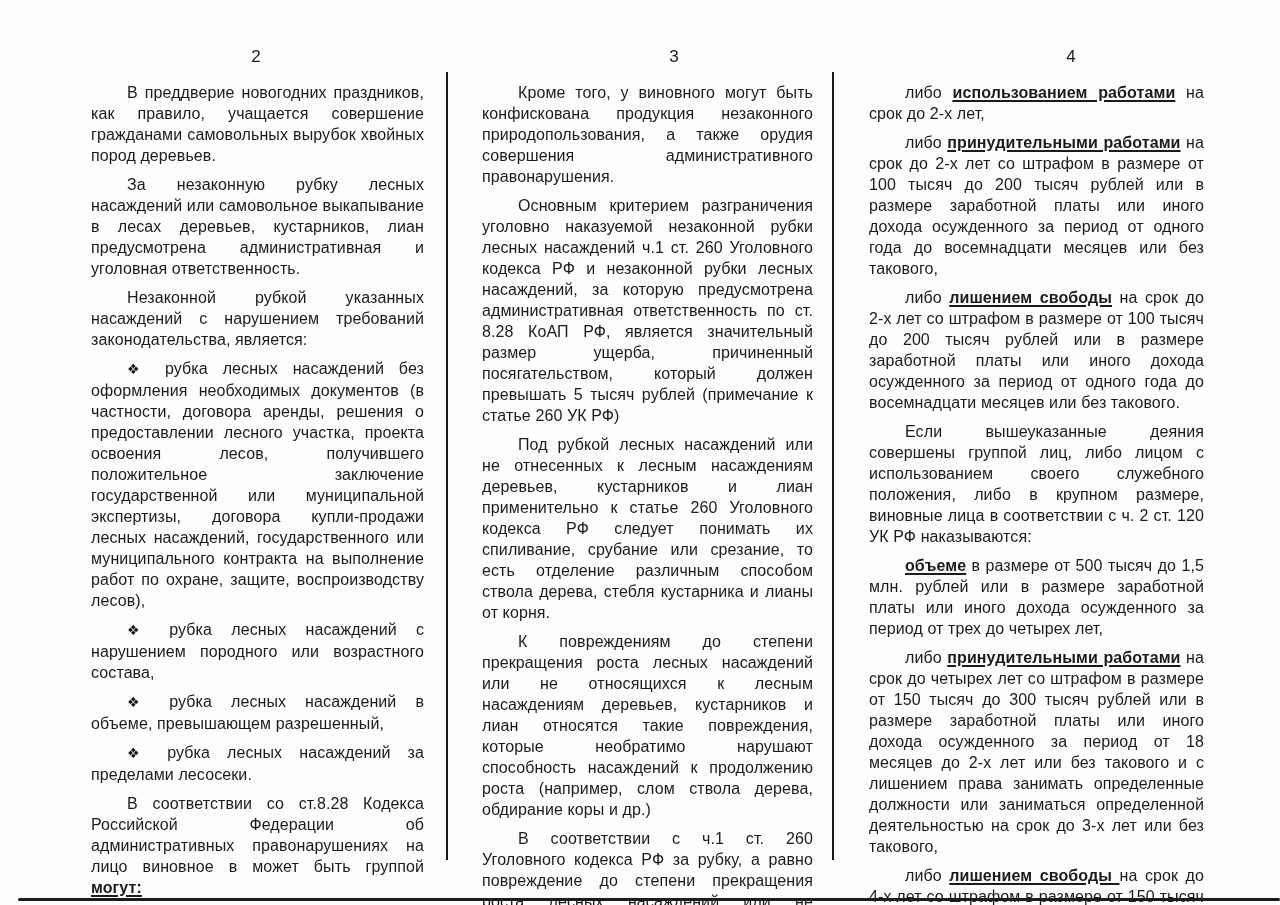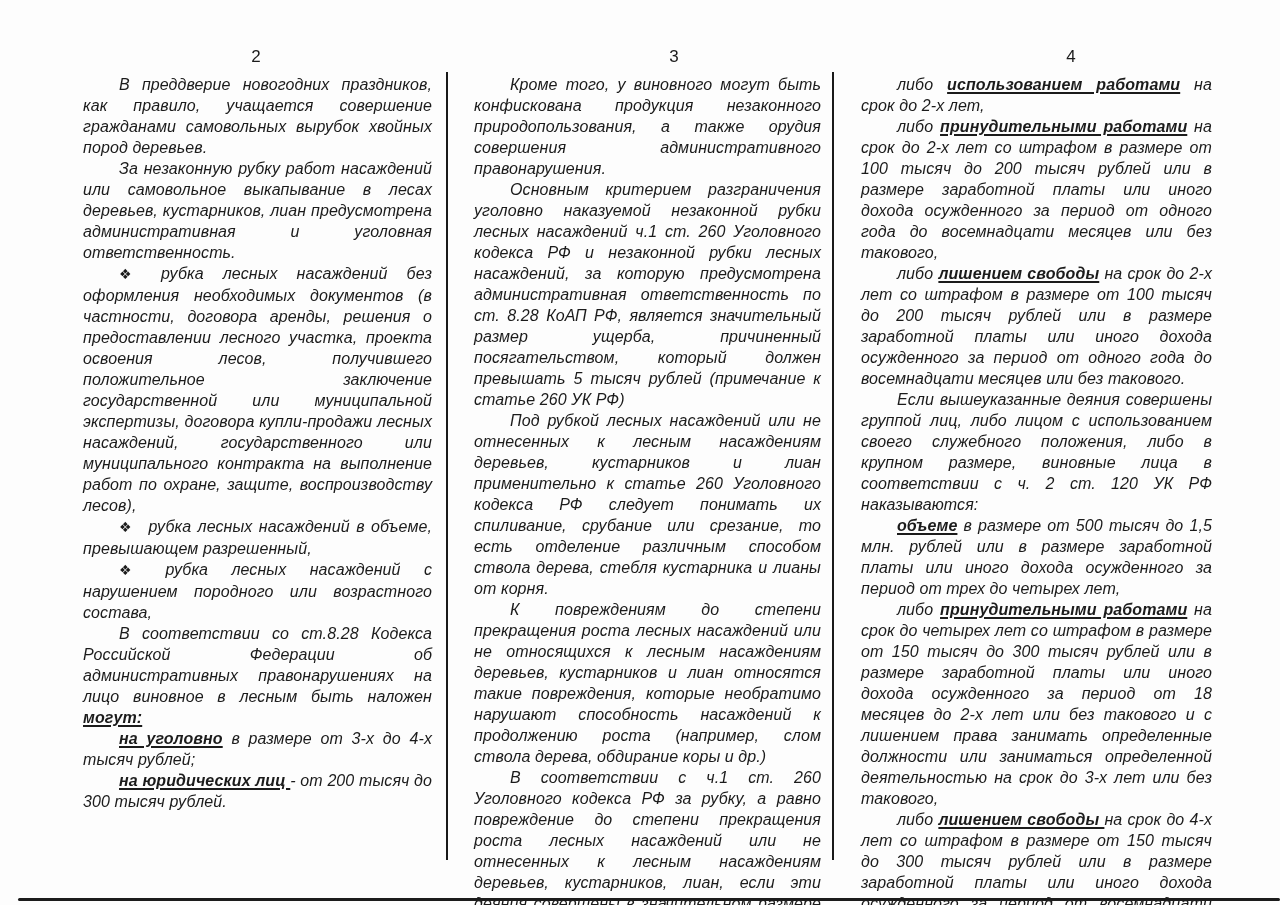--- a/index.html
+++ b/index.html
@@ -15,21 +15,21 @@
     position:absolute; top:46px;
     width:24px; text-align:center;
     font-size:17px; line-height:21px;
   }
   .col {
     position:absolute; top:74px;
     font-size:16px; line-height:21px;
     text-align:justify;
     letter-spacing:0.1px;
   }
-  .col p { margin:0; text-indent:36px;font-style:italic; }
+  .col p { margin:8px; text-indent:36px; }
   .b { font-weight:bold; }
   .u { text-decoration:underline; text-decoration-thickness:1.5px; text-underline-offset:2px; }
   .blt {
     font-family:"DejaVu Sans", sans-serif;
     font-size:14px;
     margin-right:15px;
   }
   .vline {
     position:absolute; top:72px; height:788px; width:2px;
     background:#191919;
@@ -53,25 +53,27 @@
 <body>
 
 <div class="canvas">
 
   <span class="pagenum pn1">2</span>
   <span class="pagenum pn2">3</span>
   <span class="pagenum pn3">4</span>
 
   <div class="col col1">
       <p><span>В преддверие новогодних праздников, как правило, учащается совершение гражданами самовольных вырубок хвойных пород деревьев.</span></p>
-      <p><span>За незаконную рубку работ насаждений или самовольное выкапывание в лесах деревьев, кустарников, лиан предусмотрена административная и уголовная ответственность.</span></p>
+      <p><span>За незаконную рубку лесных насаждений или самовольное выкапывание в лесах деревьев, кустарников, лиан предусмотрена административная и уголовная ответственность.</span></p>
+      <p><span>Незаконной рубкой указанных насаждений с нарушением требований законодательства, является:</span></p>
       <p><span class="blt">❖</span><span>рубка лесных насаждений без оформления необходимых документов (в частности, договора аренды, решения о предоставлении лесного участка, проекта освоения лесов, получившего положительное заключение государственной или муниципальной экспертизы, договора купли-продажи лесных насаждений, государственного или муниципального контракта на выполнение работ по охране, защите, воспроизводству лесов),</span></p>
+      <p><span class="blt">❖</span><span>рубка лесных насаждений с нарушением породного или возрастного состава,</span></p>
       <p><span class="blt">❖</span><span>рубка лесных насаждений в объеме, превышающем разрешенный,</span></p>
-      <p><span class="blt">❖</span><span>рубка лесных насаждений с нарушением породного или возрастного состава,</span></p>
-      <p><span>В соответствии со ст.8.28 Кодекса Российской Федерации об административных правонарушениях на лицо виновное в лесным быть наложен </span><span class="b u">могут:</span></p>
+      <p><span class="blt">❖</span><span>рубка лесных насаждений за пределами лесосеки.</span></p>
+      <p><span>В соответствии со ст.8.28 Кодекса Российской Федерации об административных правонарушениях на лицо виновное в может быть группой </span><span class="b u">могут:</span></p>
       <p><span class="b u">на уголовно</span><span> в размере  от 3-х до 4-х тысяч рублей;</span></p>
       <p><span class="b u">на юридических лиц </span><span>- от 200 тысяч до 300 тысяч рублей.</span></p>
     </div>
   <div class="col col2">
       <p><span>Кроме того, у виновного могут быть конфискована продукция незаконного природопользования, а также орудия совершения административного правонарушения.</span></p>
       <p><span>Основным критерием разграничения уголовно наказуемой незаконной рубки лесных насаждений ч.1 ст. 260 Уголовного кодекса РФ и незаконной рубки лесных насаждений, за которую предусмотрена административная ответственность по ст. 8.28 КоАП РФ, является значительный размер ущерба, причиненный посягательством, который должен превышать 5 тысяч рублей (примечание к статье 260 УК РФ)</span></p>
       <p><span>Под рубкой лесных насаждений или не отнесенных к лесным насаждениям деревьев, кустарников и лиан применительно к статье 260 Уголовного кодекса РФ следует понимать их спиливание, срубание или срезание, то есть отделение различным способом ствола дерева, стебля кустарника и лианы от корня.</span></p>
       <p><span>К повреждениям до степени прекращения роста лесных насаждений или не относящихся к лесным насаждениям деревьев, кустарников и лиан относятся такие повреждения, которые необратимо нарушают способность насаждений к продолжению роста (например, слом ствола дерева, обдирание коры и др.)</span></p>
       <p><span>В соответствии с ч.1 ст. 260 Уголовного кодекса РФ за рубку, а равно повреждение до степени прекращения роста лесных насаждений или не отнесенных к лесным насаждениям деревьев, кустарников, лиан, если эти деяния совершены в значительном размере предусмотрена уголовная ответственность.</span></p>
     </div>

